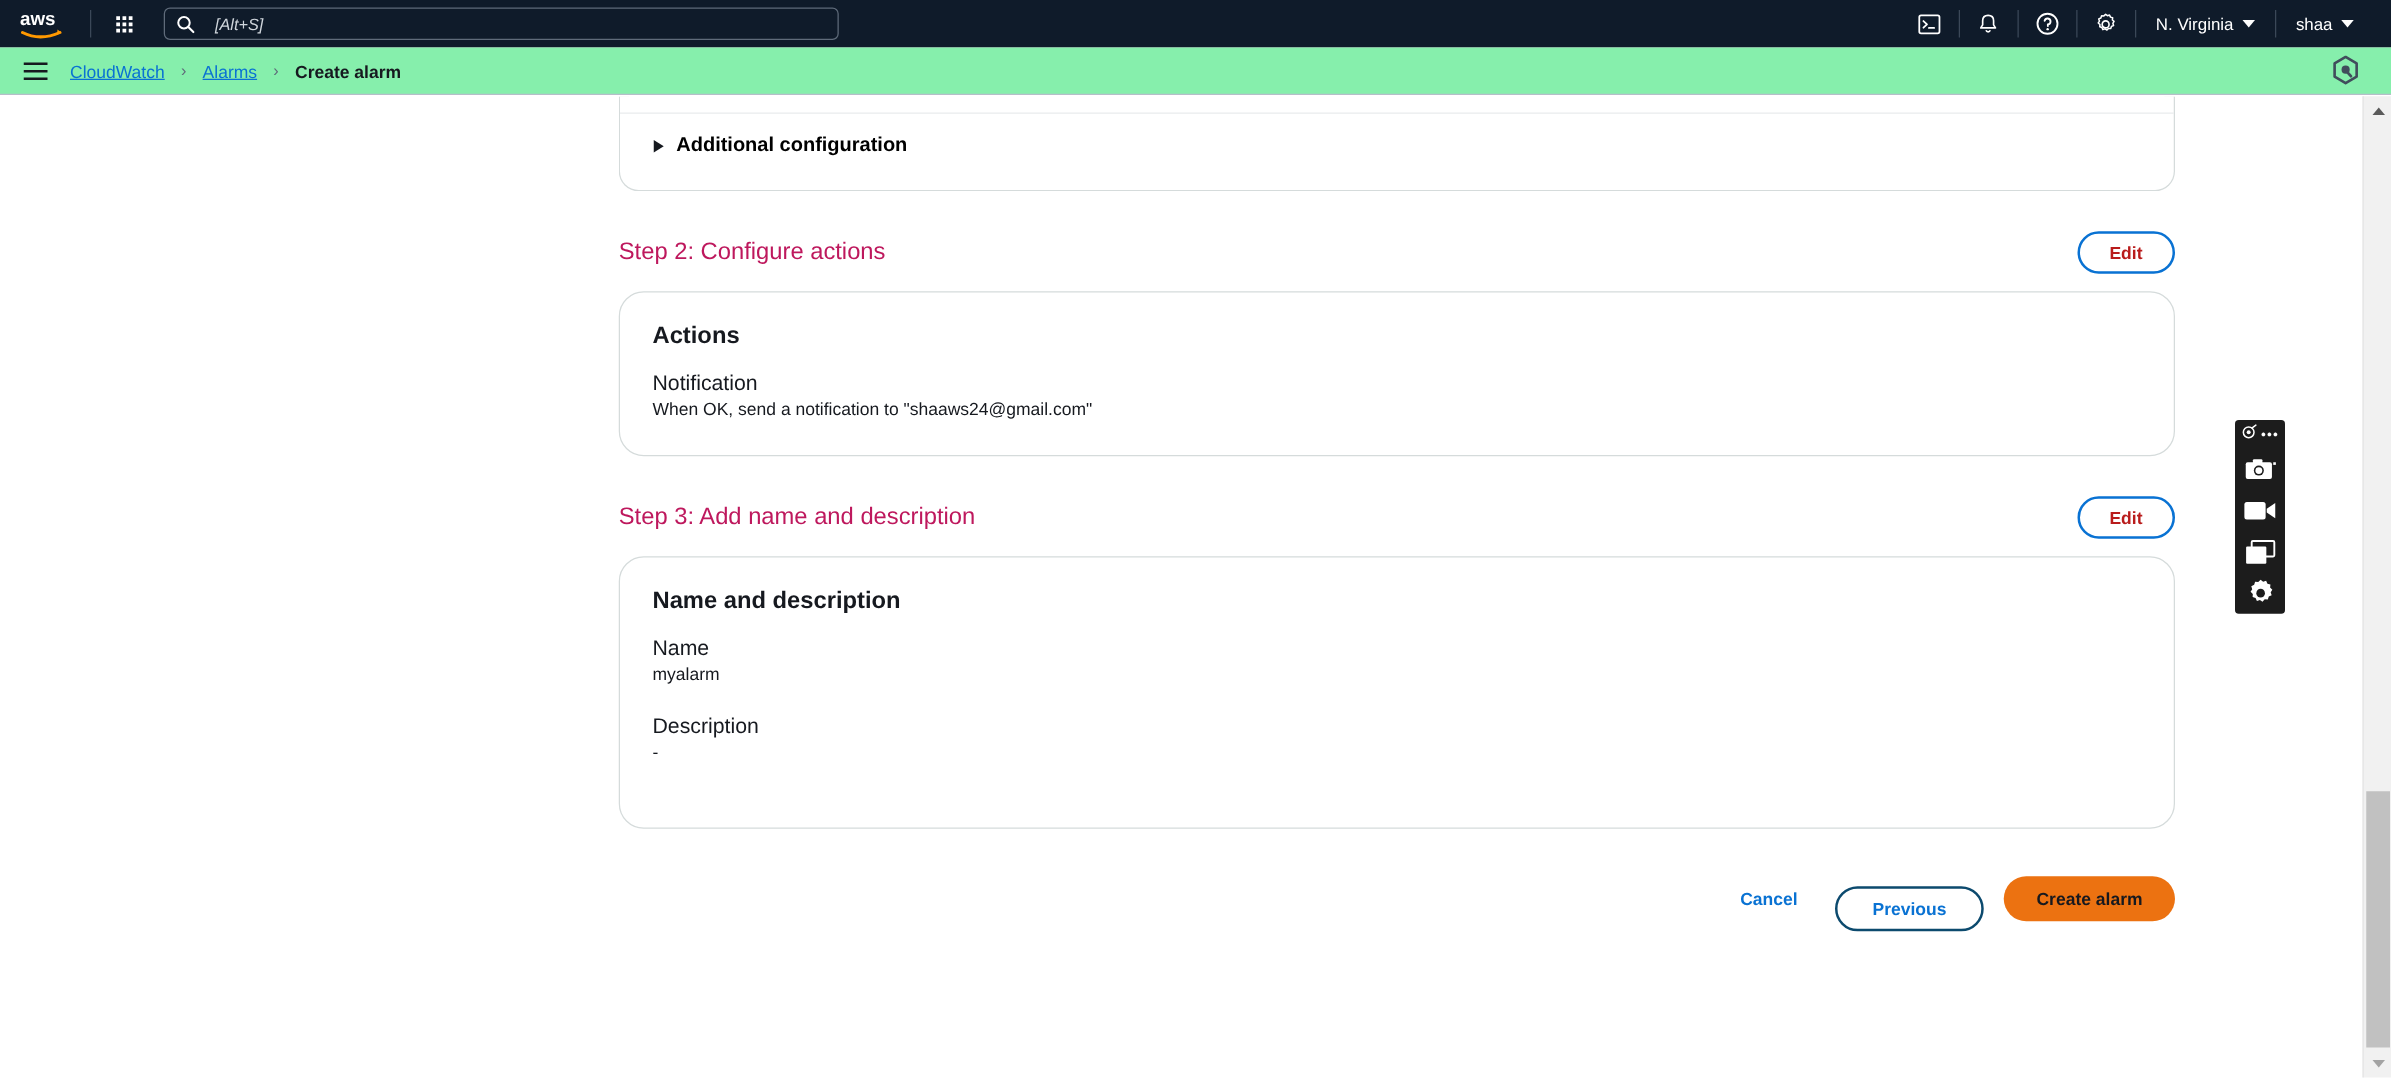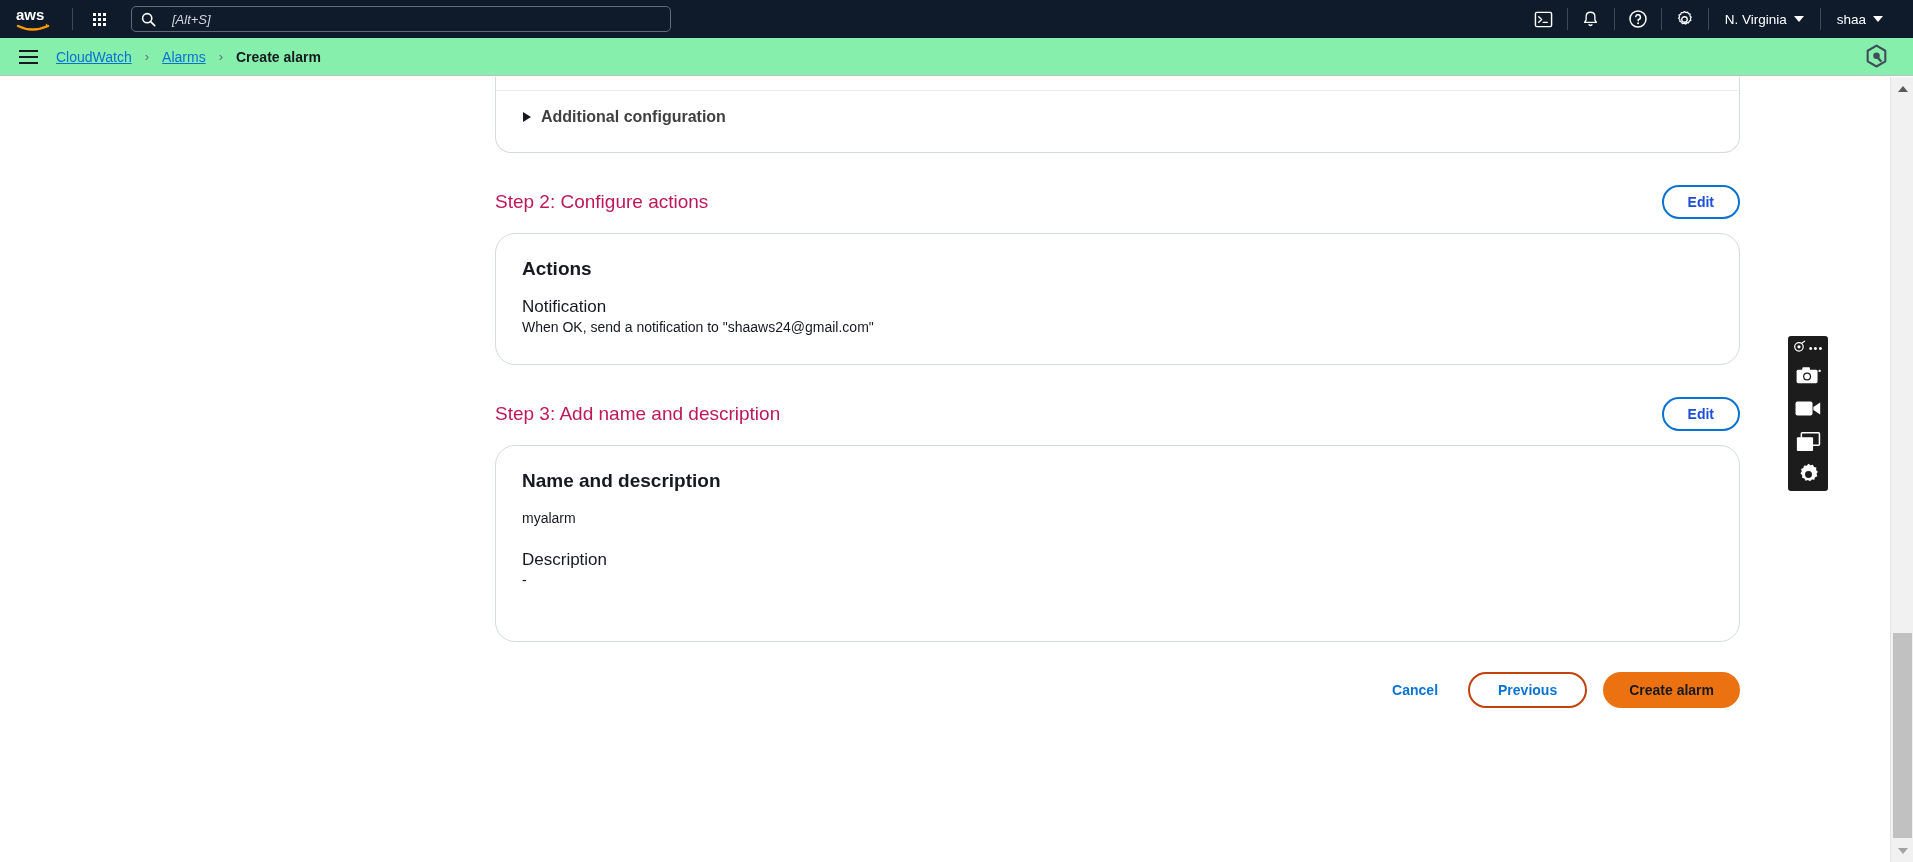--- a/index.html
+++ b/index.html
@@ -222,39 +222,39 @@
   }
   .tri-right {
     width: 0; height: 0;
     border-top: 5.5px solid transparent;
     border-bottom: 5.5px solid transparent;
     border-left: 8px solid #16191f;
   }
   .addl-config-label {
     font-size: 16px;
     font-weight: bold;
-    color: #404040;
+    color: #000000;
   }
 
   
   .step-row {
     display: flex;
     align-items: center;
     justify-content: space-between;
     margin-top: 32px;
     margin-bottom: 14px;
   }
   .step-title {
     font-size: 19px;
     font-weight: normal;
     color: #be185d;
   }
   .btn-edit {
     border: 2px solid #0972d3;
-    color: #1d4ed8;
+    color: #b91c1c;
     background: #ffffff;
     border-radius: 20px;
     font-size: 14px;
     font-weight: bold;
     padding: 6px 24px;
     cursor: pointer;
     font-family: "Liberation Sans", sans-serif;
     line-height: 18px;
   }
 
@@ -289,29 +289,30 @@
     background: none;
     border: none;
     color: #0972d3;
     font-size: 14px;
     font-weight: bold;
     cursor: pointer;
     padding: 8px 14px;
     font-family: "Liberation Sans", sans-serif;
   }
   .btn-prev {
-    border: 2px solid #c2410c;
+    border: 2px solid #0c4a6e;
     color: #0972d3;
     background: #ffffff;
     border-radius: 22px;
     font-size: 14px;
     font-weight: bold;
     padding: 8px 28px;
     cursor: pointer;
     font-family: "Liberation Sans", sans-serif;
+    margin-top: 16px;
   }
   .btn-create {
     border: none;
     background: #ec7211;
     color: #16191f;
     border-radius: 22px;
     font-size: 14px;
     font-weight: bold;
     padding: 10px 26px;
     cursor: pointer;
@@ -539,20 +540,21 @@
     </div>
 
     <div class="step-row">
       <div class="step-title">Step 3: Add name and description</div>
       <button class="btn-edit">Edit</button>
     </div>
 
     <div class="card">
       <div class="card-body" style="padding-bottom:50px">
         <div class="card-h2">Name and description</div>
+        <div class="field-label">Name</div>
         <div class="field-value">myalarm</div>
         <div class="field-gap"></div>
         <div class="field-label">Description</div>
         <div class="field-value">-</div>
       </div>
     </div>
 
     <div class="footer-row">
       <button class="btn-cancel">Cancel</button>
       <button class="btn-prev">Previous</button>

